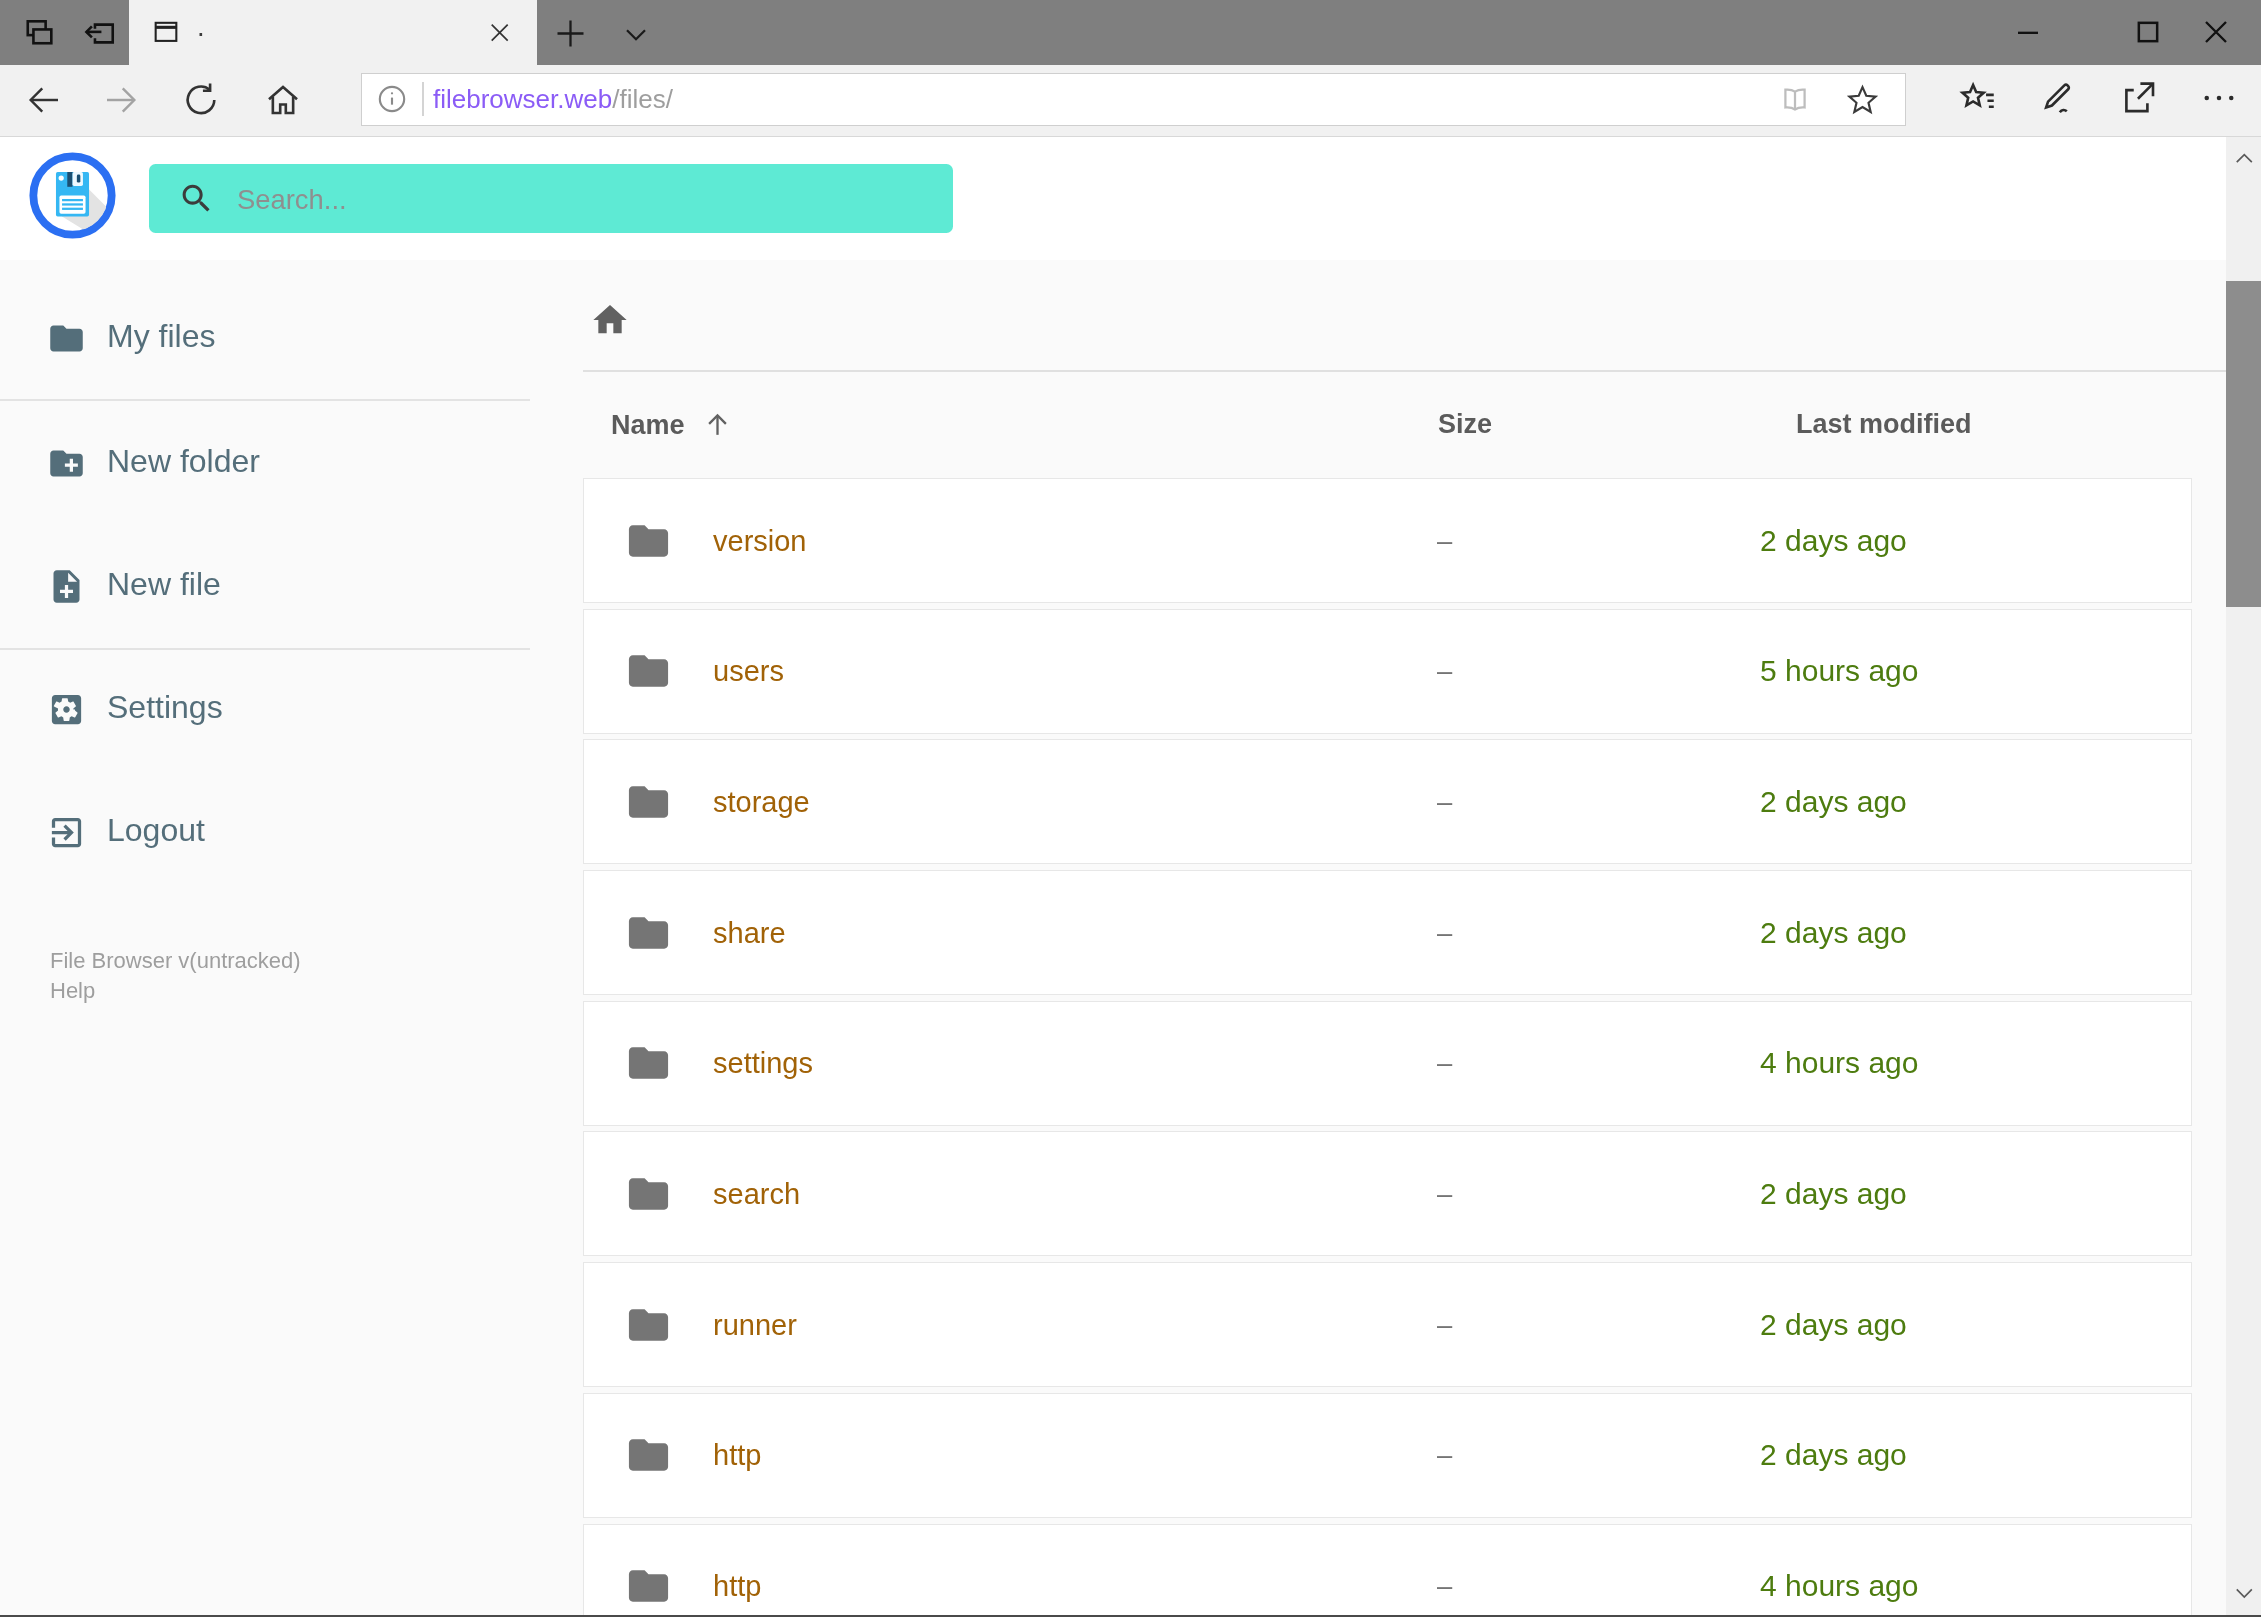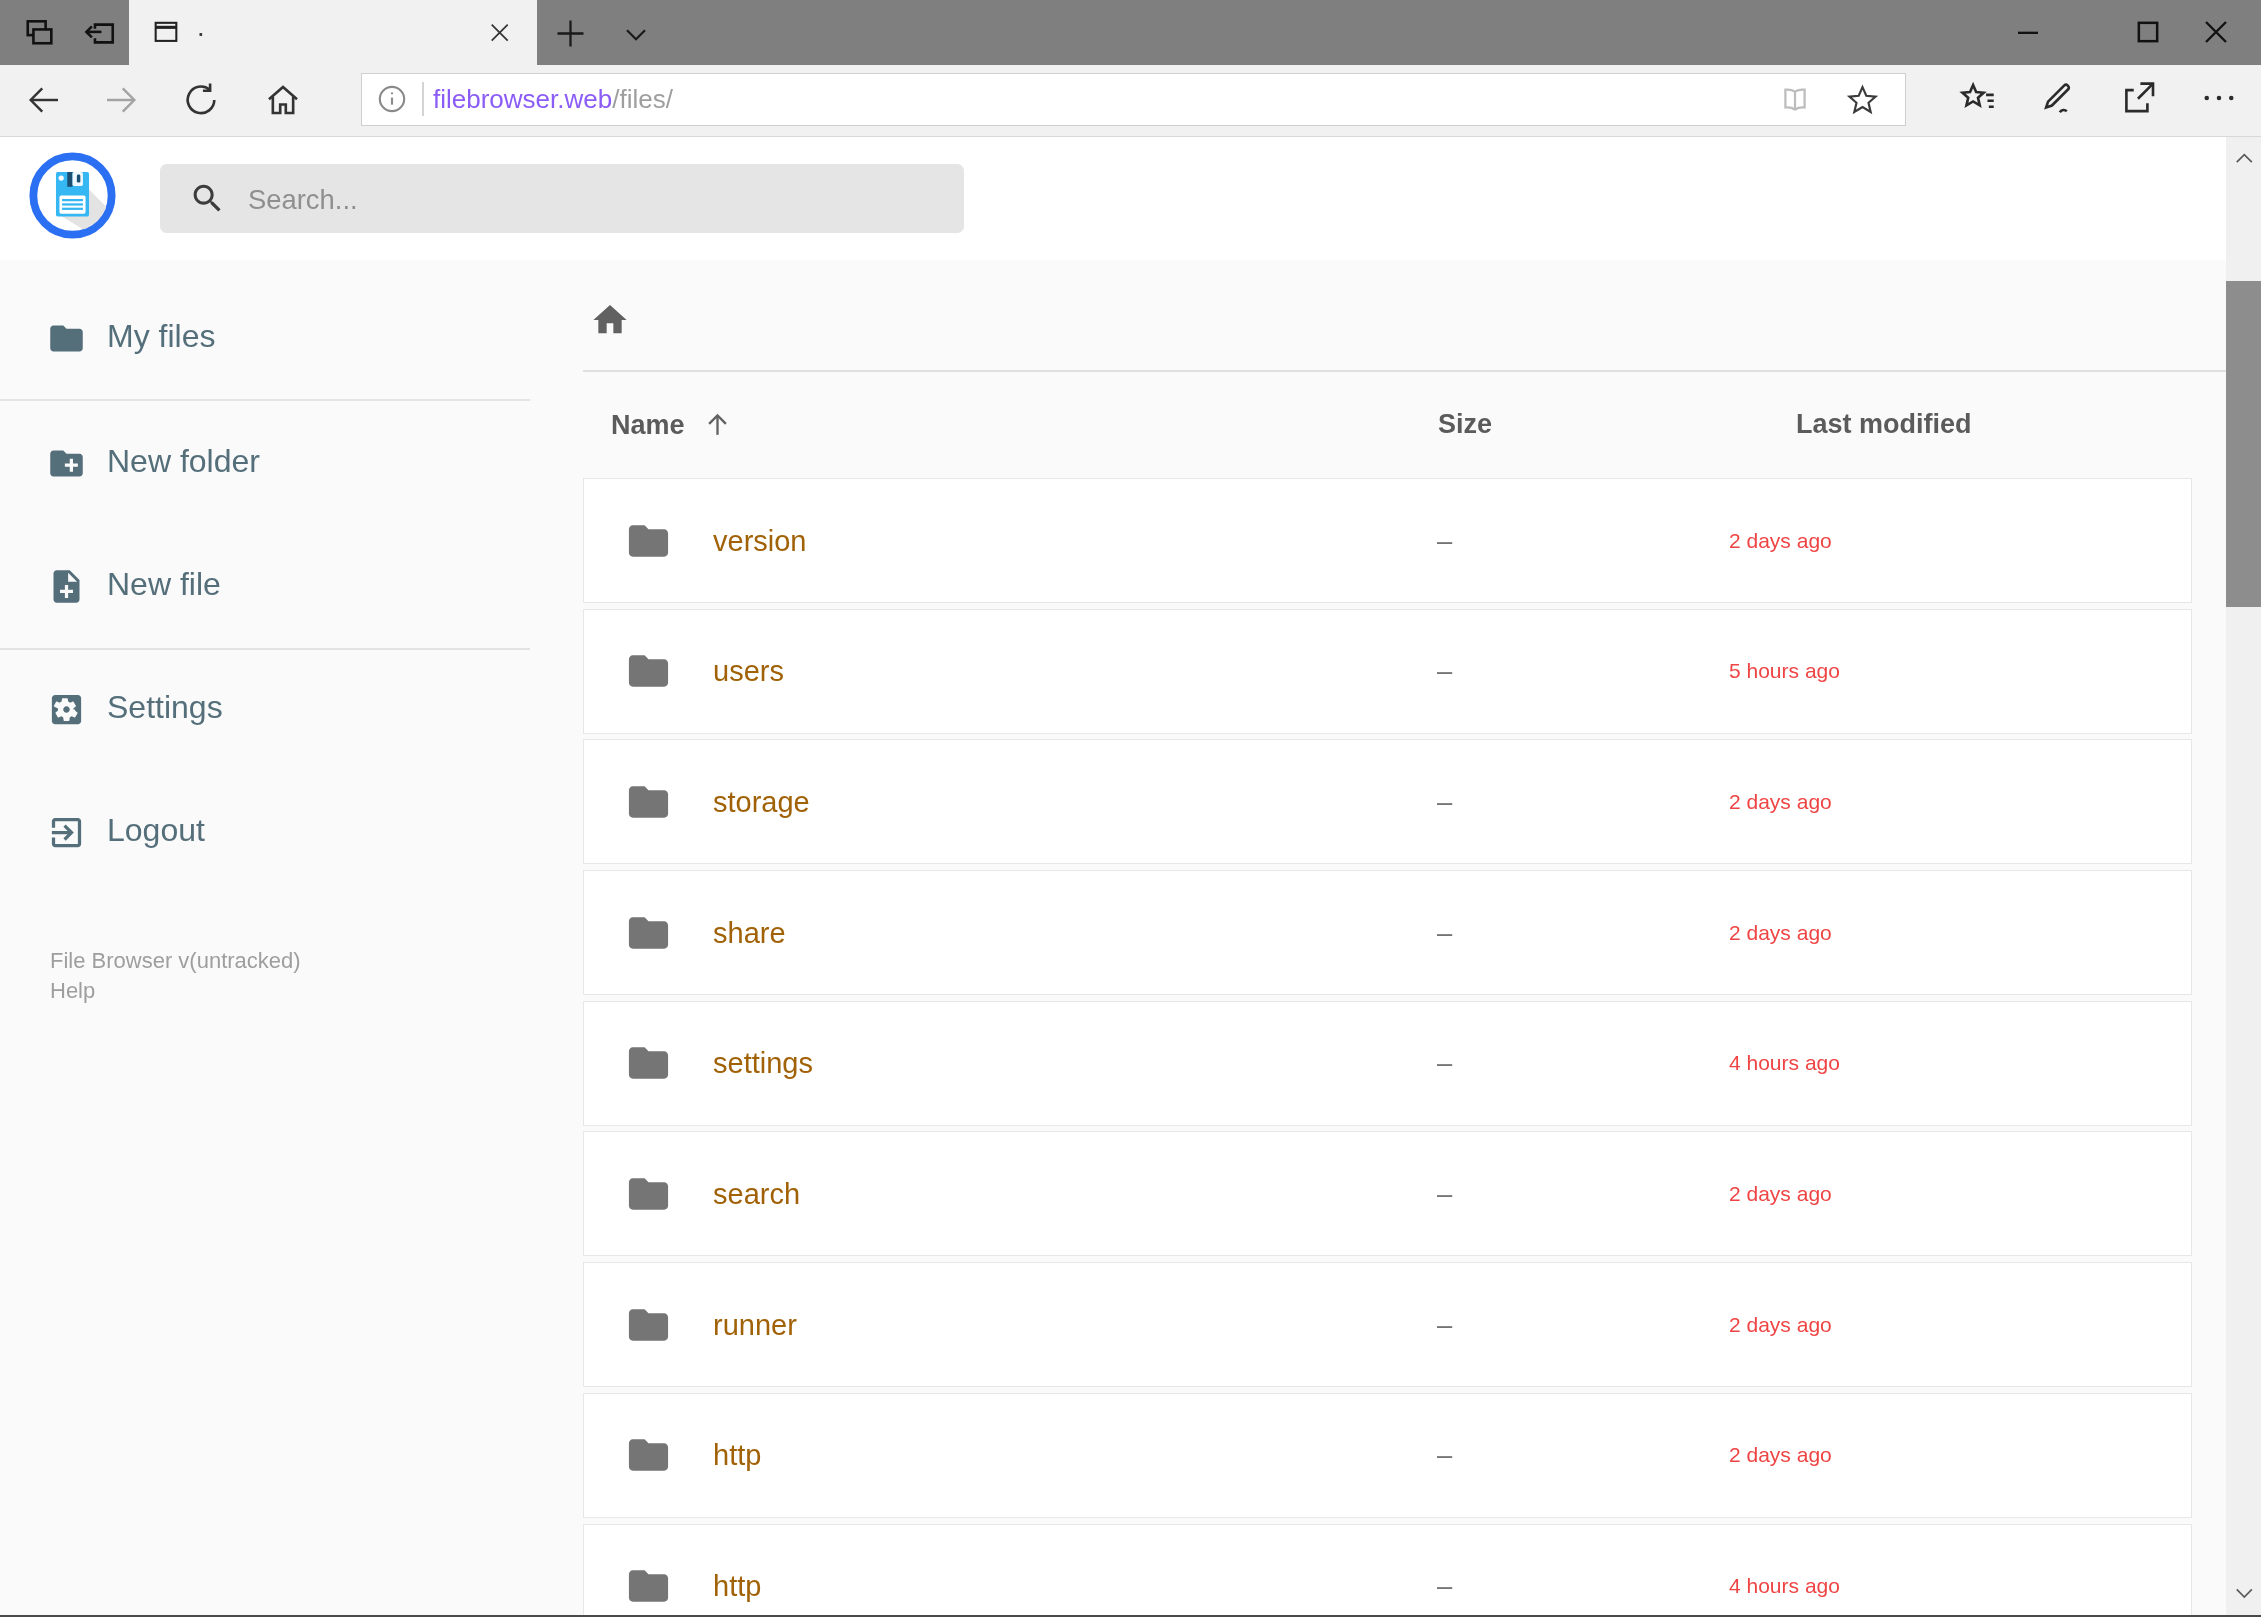--- a/index.html
+++ b/index.html
@@ -21,21 +21,21 @@
   
   .navbar{left:0;top:65px;width:2261px;height:71px;background:#f1f1f1;border-bottom:1.6px solid #d8d8d8;}
   .urlbox{left:361px;top:8px;width:1545px;height:53px;background:#ffffff;border:1.6px solid #cfcfcf;box-sizing:border-box;position:absolute;}
   .url-sep{position:absolute;left:60px;top:8px;width:1.6px;height:34px;background:#d4d4d4;}
   .url-text{position:absolute;left:71px;top:9.7px;font-size:26px;white-space:nowrap;}
   .url-host{color:#8b5cf6;}
   .url-path{color:#9e9e9e;}
 
   
   .apptoolbar{left:0;top:137px;width:2226px;height:123px;background:#ffffff;}
-  .searchbox{left:160px;top:27px;width:804px;height:69px;background:#e5e5e5;border-radius:6.5px;position:absolute;}
+  .searchbox{left:149px;top:27px;width:804px;height:69px;background:#5eead4;border-radius:6.5px;position:absolute;}
   .searchbox input{
     position:absolute;left:86px;top:0;width:694px;height:69px;border:none;background:transparent;outline:none;
     font-size:27.4px;color:#444;font-family:"Liberation Sans", sans-serif;
   }
   .searchbox input::placeholder{color:#8f8f8f;opacity:1;}
   .tool-icon{top:174px;width:48px;height:48px;}
 
   
   .appbody{left:0;top:260px;width:2226px;height:1357px;background:#fafafa;overflow:hidden;}
 
@@ -54,21 +54,21 @@
   .lh-size{position:absolute;left:855px;top:4.8px;}
   .lh-mod{position:absolute;left:1213px;top:4.8px;}
   .rows{left:0;top:218px;width:1609px;position:absolute;}
   .row{
     position:relative;width:1609px;height:125px;box-sizing:border-box;
     background:#ffffff;border:1.6px solid #e7e7e7;margin-bottom:5.7px;cursor:pointer;
   }
   .row .r-icon{position:absolute;left:41px;top:50%;transform:translateY(-50%);}
   .row .r-name{position:absolute;left:129px;top:50%;transform:translateY(-50%);font-size:29px;color:#a16207;}
   .row .r-size{position:absolute;left:853px;top:50%;transform:translateY(-50%);font-size:27.4px;color:#757575;}
-  .row .r-mod{position:absolute;left:1145px;top:50%;transform:translateY(-50%);font-size:21px;color:#ef4444;}
+  .row .r-mod{position:absolute;left:1176px;top:50%;transform:translateY(-50%);font-size:30px;color:#4d7c0f;}
 
   
   .scrollbar{left:2226px;top:137px;width:36px;height:1480px;background:#f0f0f0;}
   .sb-thumb{position:absolute;left:0;top:144px;width:36px;height:326px;background:#8d8d8d;}
   .sb-up{position:absolute;left:6.5px;top:11.3px;}
   .sb-down{position:absolute;left:6.5px;bottom:13px;}
 
   .bottom-edge{left:0;top:1615px;width:2261px;height:2.4px;background:#4a4a4a;}
 </style>
 </head>

